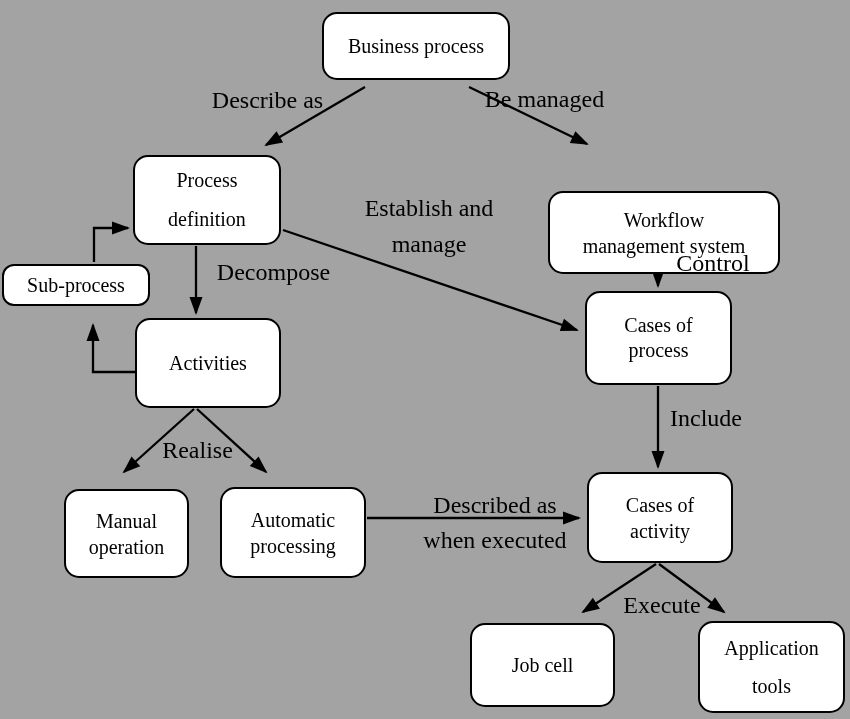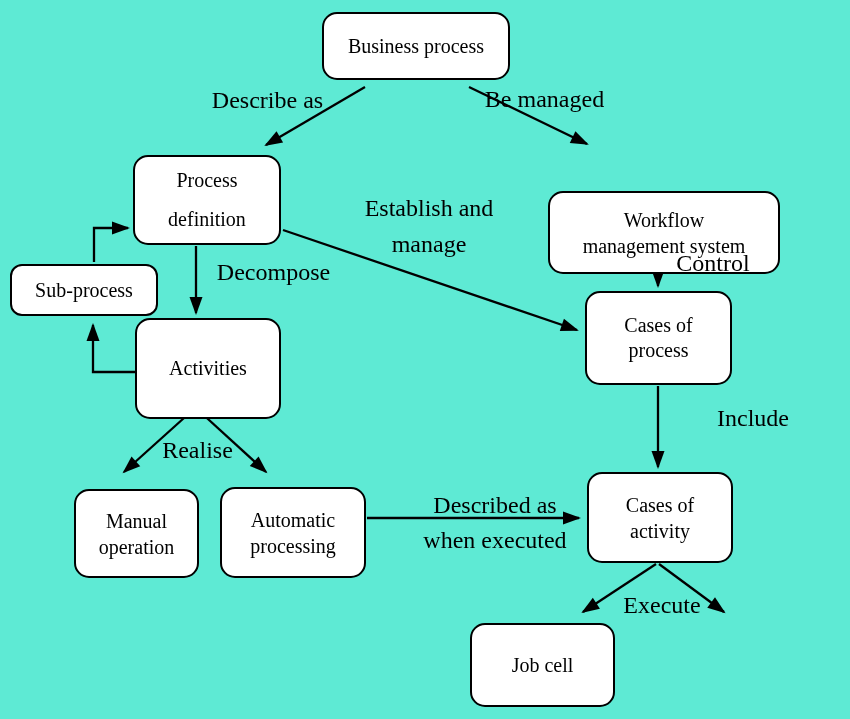--- a/index.html
+++ b/index.html
@@ -4,21 +4,21 @@
 <style>
   html, body {
     margin: 0;
     padding: 0;
     background: #ffffff;
   }
   #canvas {
     position: relative;
     width: 850px;
     height: 719px;
-    background: #5eead4;
+    background: #a3a3a3;
     font-family: "Liberation Serif", "DejaVu Serif", serif;
     color: #000000;
     overflow: hidden;
   }
   #edges-layer {
     position: absolute;
     left: 0; top: 0;
     width: 850px; height: 719px;
     z-index: 1;
   }
@@ -78,51 +78,53 @@
   </svg>
 
   <div class="node" style="left:322px; top:12px; width:188px; height:68px;">Business process</div>
 
   <div class="node" style="left:133px; top:155px; width:148px; height:90px; line-height:39px;">Process
 definition</div>
 
   <div class="node" style="left:548px; top:150px; width:232px; height:83px; line-height:26px;margin-top:41px;">Workflow
 management system</div>
 
-  <div class="node" style="left:10px; top:264px; width:148px; height:52px; border-radius:12px;">Sub-process</div>
+  <div class="node" style="left:2px; top:264px; width:148px; height:42px; border-radius:12px;">Sub-process</div>
 
-  <div class="node" style="left:135px; top:318px; width:146px; height:101px;text-align:right;">Activities</div>
+  <div class="node" style="left:135px; top:318px; width:146px; height:90px;text-align:right;">Activities</div>
 
   <div class="node" style="left:585px; top:291px; width:147px; height:94px; line-height:25px;">Cases of
 process</div>
 
-  <div class="node" style="left:74px; top:489px; width:125px; height:89px; line-height:26px;">Manual
+  <div class="node" style="left:64px; top:489px; width:125px; height:89px; line-height:26px;">Manual
 operation</div>
 
   <div class="node" style="left:220px; top:487px; width:146px; height:91px; line-height:26px;">Automatic
 processing</div>
 
   <div class="node" style="left:587px; top:472px; width:146px; height:91px; line-height:26px;">Cases of
 activity</div>
 
   <div class="node" style="left:470px; top:623px; width:145px; height:84px;">Job cell</div>
 
+  <div class="node" style="left:698px; top:621px; width:147px; height:92px; line-height:38px;">Application
+tools</div>
 
   <div class="elabel" style="left:205px; top:89px; width:125px;">Describe as</div>
 
   <div class="elabel" style="left:482px; top:88px; width:125px;">Be managed</div>
 
   <div class="elabel" style="left:211px; top:261px; width:125px;">Decompose</div>
 
   <div class="elabel" style="left:344px; top:190px; width:170px; line-height:36px;">Establish and
 manage</div>
 
   <div class="elabel" style="left:663px; top:252px; width:100px;">Control</div>
 
-  <div class="elabel" style="left:656px; top:407px; width:100px;margin-left:47px;">Include</div>
+  <div class="elabel" style="left:656px; top:407px; width:100px;">Include</div>
 
   <div class="elabel" style="left:145px; top:439px; width:105px;">Realise</div>
 
   <div class="elabel" style="left:410px; top:488px; width:170px; line-height:35px;">Described as
 when executed</div>
 
   <div class="elabel" style="left:612px; top:594px; width:100px;">Execute</div>
 
 </div>
 

